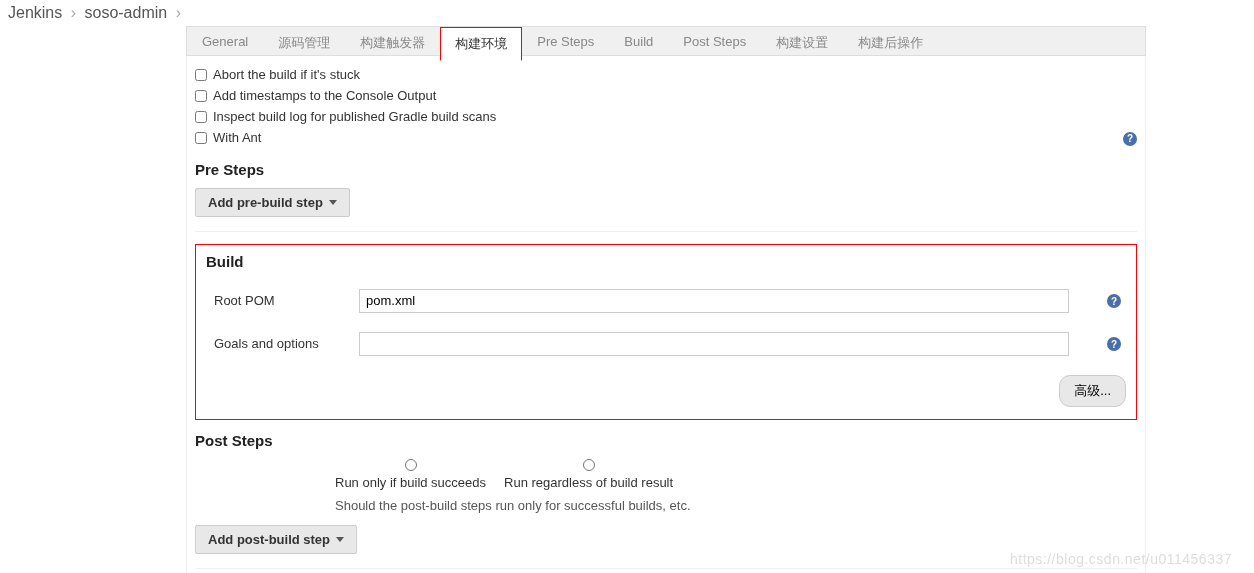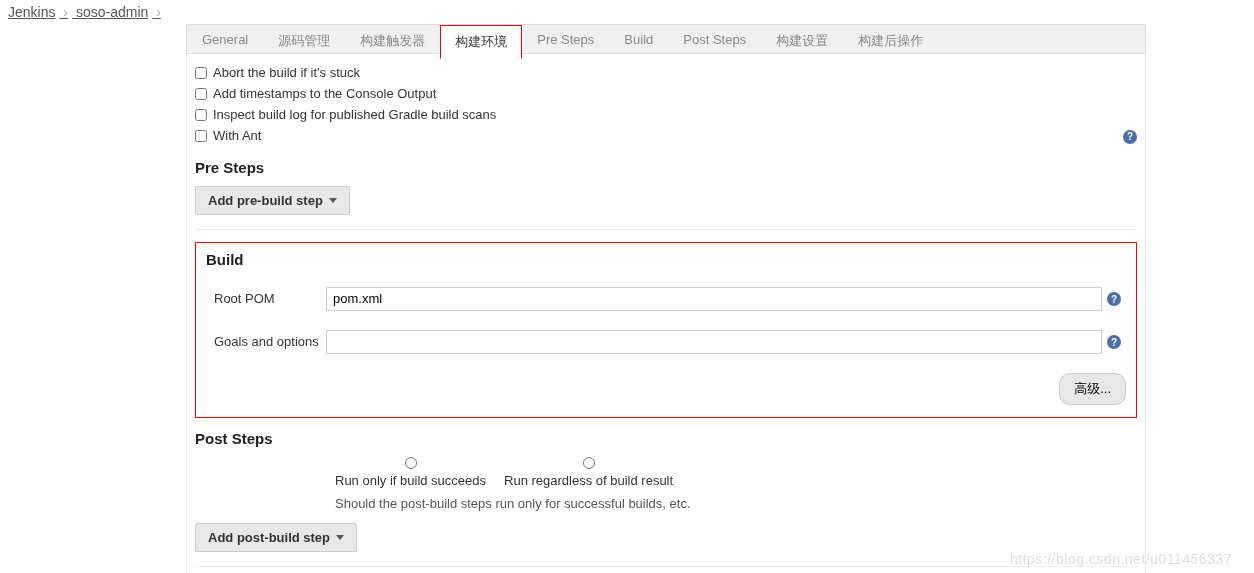--- a/index.html
+++ b/index.html
@@ -7,23 +7,22 @@
       font-family: "Helvetica Neue", Arial, sans-serif;
       font-size: 13px;
       color: #333;
       background: #fff;
       width: 1254px;
       height: 573px;
       position: relative;
     }
     .breadcrumb {
       padding: 4px 8px;
-      font-size: 14px;
+      font-size: 16px;
       color: #555;
-      text-decoration: underline;
     }
     .breadcrumb span { margin-right: 4px; }
     .breadcrumb .sep { color: #aaa; }
     .main {
       margin-left: 186px;
       width: 960px;
     }
     .tabbar {
       background: #f0f0f0;
       border: 1px solid #ddd;
@@ -112,20 +111,21 @@
     .build-box {
       border: 1px solid red;
       padding: 8px 10px 12px 10px;
       margin-top: 12px;
       position: relative;
     }
     .form-row {
       display: flex;
       align-items: center;
       margin: 19px 0;
+      gap: 33px;
     }
     .form-label {
       width: 120px;
       padding-left: 8px;
       color: #333;
     }
     .form-input {
       flex: 1;
       border: 1px solid #ccc;
       padding: 4px 6px;

